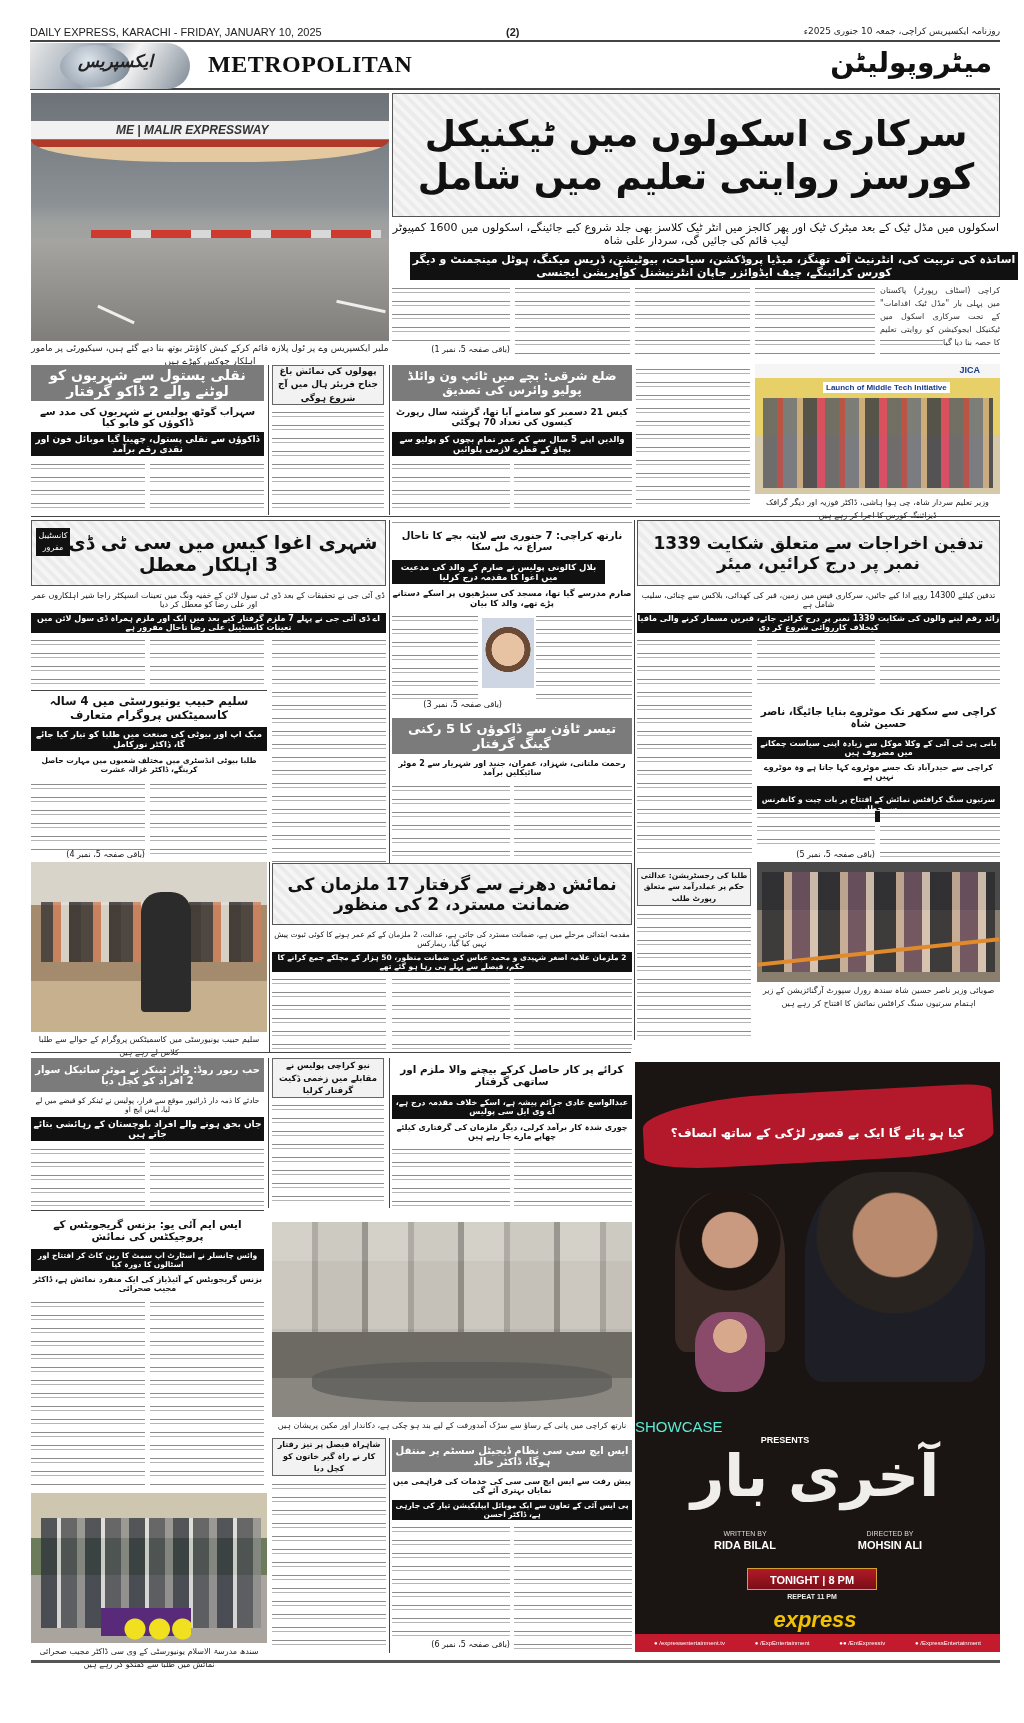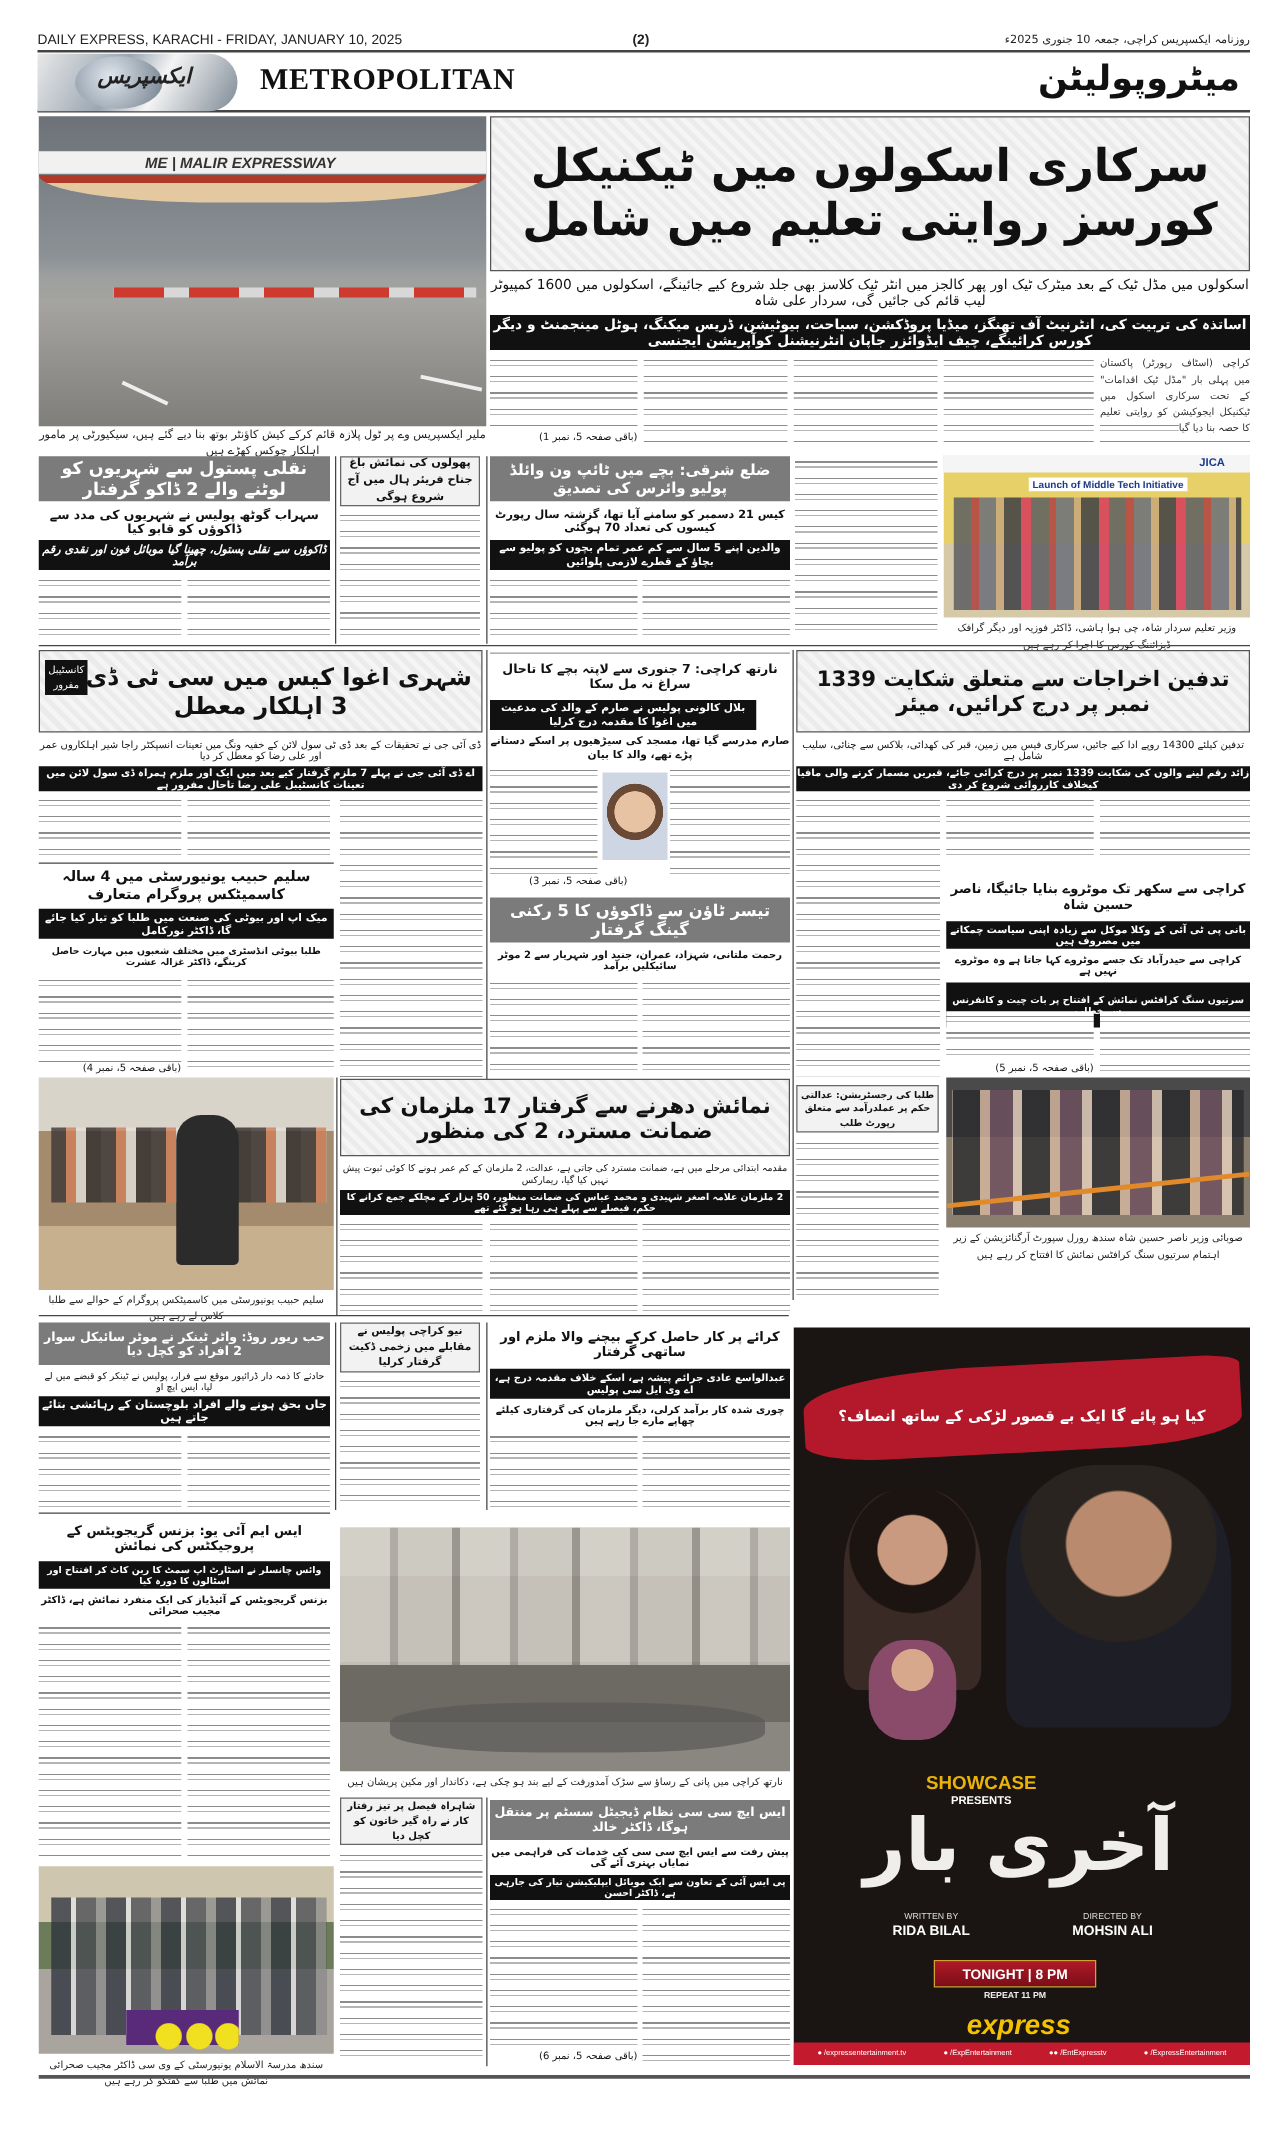--- a/index.html
+++ b/index.html
@@ -50,39 +50,39 @@
   <div class="abs" style="left:305px;top:212px;width:50px;height:3px;background:#eee;transform:rotate(12deg);"></div>
 </div>
 <div class="abs caption" style="left:31px;top:342px;width:358px;">ملیر ایکسپریس وے پر ٹول پلازہ قائم کرکے کیش کاؤنٹر بوتھ بنا دیے گئے ہیں، سیکیورٹی پر مامور اہلکار چوکس کھڑے ہیں</div>
 
 <div class="abs h-pattern" style="left:392px;top:93px;width:608px;height:124px;">
   <span style="font-size:36px;line-height:1.2;">سرکاری اسکولوں میں ٹیکنیکل کورسز روایتی تعلیم میں شامل</span>
 </div>
 <div class="abs h-plain" style="left:392px;top:220px;width:608px;height:28px;">
   <span style="font-size:11px;font-weight:normal;">اسکولوں میں مڈل ٹیک کے بعد میٹرک ٹیک اور پھر کالجز میں انٹر ٹیک کلاسز بھی جلد شروع کیے جائینگے، اسکولوں میں 1600 کمپیوٹر لیب قائم کی جائیں گی، سردار علی شاہ</span>
 </div>
-<div class="abs h-black" style="left:392px;top:252px;width:608px;height:28px;">
+<div class="abs h-black" style="left:410px;top:252px;width:608px;height:28px;">
   <span style="font-size:11px;">اساتذہ کی تربیت کی، انٹرنیٹ آف تھنگز، میڈیا پروڈکشن، سیاحت، بیوٹیشن، ڈریس میکنگ، ہوٹل مینجمنٹ و دیگر کورس کرائینگے، چیف ایڈوائزر جاپان انٹرنیشنل کوآپریشن ایجنسی</span>
 </div>
 
 <div class="abs body-text" style="left:880px;top:284px;width:120px;height:72px;"><span style="background:#fff;">کراچی (اسٹاف رپورٹر) پاکستان میں پہلی بار "مڈل ٹیک اقدامات" کے تحت سرکاری اسکول میں ٹیکنیکل ایجوکیشن کو روایتی تعلیم کا حصہ بنا دیا گیا</span></div>
 <div class="abs body-text" style="left:755px;top:284px;width:120px;height:72px;"></div>
 <div class="abs body-text" style="left:635px;top:284px;width:115px;height:72px;"></div>
 <div class="abs body-text" style="left:515px;top:284px;width:115px;height:72px;"></div>
 <div class="abs body-text" style="left:392px;top:284px;width:118px;height:60px;"></div>
 <div class="abs" style="left:392px;top:345px;width:118px;font-size:8px;direction:rtl;">(باقی صفحہ 5، نمبر 1)</div>
 
 <div class="abs h-gray" style="left:31px;top:365px;width:233px;height:36px;">
     <span style="font-size:14px;">نقلی پستول سے شہریوں کو لوٹنے والے 2 ڈاکو گرفتار</span>
   </div>
 <div class="abs h-plain" style="left:31px;top:404px;width:233px;height:26px;">
     <span style="font-size:10px;">سہراب گوٹھ پولیس نے شہریوں کی مدد سے ڈاکوؤں کو قابو کیا</span>
   </div>
 <div class="abs h-black" style="left:31px;top:432px;width:233px;height:24px;">
-    <span style="font-size:9px;font-style:italic;">ڈاکوؤں سے نقلی پستول، چھینا گیا موبائل فون اور نقدی رقم برآمد</span>
+    <span style="font-size:9px;">ڈاکوؤں سے نقلی پستول، چھینا گیا موبائل فون اور نقدی رقم برآمد</span>
   </div>
 <div class="abs body-text" style="left:150px;top:460px;width:114px;height:52px;"></div>
 <div class="abs body-text" style="left:31px;top:460px;width:114px;height:52px;"></div>
 
 <div class="abs vline" style="left:268px;top:365px;height:150px;"></div>
 
 <div class="abs h-boxed" style="left:272px;top:365px;width:112px;height:40px;">
     <span style="font-size:9px;">پھولوں کی نمائش باغ جناح فریئر ہال میں آج شروع ہوگی</span>
   </div>
 <div class="abs body-text" style="left:272px;top:408px;width:112px;height:104px;"></div>
@@ -309,21 +309,21 @@
   <div class="abs" style="left:90px;top:125px;width:70px;height:22px;background:radial-gradient(circle at 20% 50%,#f0e020 0 10px,transparent 11px),radial-gradient(circle at 55% 50%,#f0e020 0 10px,transparent 11px),radial-gradient(circle at 88% 50%,#f0e020 0 10px,transparent 11px);"></div>
 </div>
 <div class="abs caption" style="left:31px;top:1645px;width:236px;font-size:8px;">سندھ مدرسۃ الاسلام یونیورسٹی کے وی سی ڈاکٹر مجیب صحرائی نمائش میں طلبا سے گفتگو کر رہے ہیں</div>
 
 <div class="abs ad" style="left:635px;top:1062px;width:365px;height:590px;">
   <div class="abs" style="left:8px;top:30px;width:350px;height:70px;background:#c41a2e;transform:rotate(-3deg);border-radius:40% 10% 30% 20%;opacity:0.9;"></div>
   <div class="abs ur" style="left:10px;top:64px;width:345px;color:#fff;font-size:12px;font-weight:bold;text-align:center;">کیا ہو پائے گا ایک بے قصور لڑکی کے ساتھ انصاف؟</div>
   <div class="abs" style="left:40px;top:130px;width:110px;height:160px;background:radial-gradient(circle at 50% 30%,#c99a80 0 22%,#1c1410 23% 40%,#3a2a26 41%);border-radius:40% 40% 10% 10%;"></div>
   <div class="abs" style="left:170px;top:110px;width:180px;height:210px;background:radial-gradient(circle at 50% 30%,#b98a6e 0 24%,#2a2420 25% 45%,#1e1e26 46%);border-radius:40% 40% 10% 10%;"></div>
   <div class="abs" style="left:60px;top:250px;width:70px;height:80px;background:radial-gradient(circle at 50% 30%,#d8a88c 0 25%,#8a4a6a 26%);border-radius:40%;"></div>
-  <div class="abs" style="left:0;top:356px;width:300px;text-align:center;color:#eab308;font-family:'Liberation Sans',sans-serif;font-weight:bold;font-size:15px;">SHOWCASE</div>
+  <div class="abs" style="left:0;top:356px;width:300px;color:#5eead4;font-family:'Liberation Sans',sans-serif;font-weight:normal;font-size:15px;">SHOWCASE</div>
   <div class="abs" style="left:0;top:373px;width:300px;text-align:center;color:#fff;font-family:'Liberation Sans',sans-serif;font-weight:bold;font-size:9px;">PRESENTS</div>
   <div class="abs ur" style="left:30px;top:380px;width:300px;text-align:center;color:#f0eeea;font-size:58px;font-weight:bold;">آخری بار</div>
   <div class="abs" style="left:50px;top:468px;width:120px;text-align:center;color:#ddd;font-family:'Liberation Sans',sans-serif;font-size:7px;">WRITTEN BY</div>
   <div class="abs" style="left:50px;top:477px;width:120px;text-align:center;color:#fff;font-family:'Liberation Sans',sans-serif;font-weight:bold;font-size:11px;">RIDA BILAL</div>
   <div class="abs" style="left:190px;top:468px;width:130px;text-align:center;color:#ddd;font-family:'Liberation Sans',sans-serif;font-size:7px;">DIRECTED BY</div>
   <div class="abs" style="left:190px;top:477px;width:130px;text-align:center;color:#fff;font-family:'Liberation Sans',sans-serif;font-weight:bold;font-size:11px;">MOHSIN ALI</div>
   <div class="abs" style="left:112px;top:506px;width:130px;height:22px;line-height:22px;text-align:center;background:linear-gradient(#b01a26,#7a0e18);border:1px solid #d4a030;color:#fff;font-family:'Liberation Sans',sans-serif;font-weight:bold;font-size:11px;">TONIGHT | 8 PM</div>
   <div class="abs" style="left:112px;top:531px;width:130px;text-align:center;color:#eee;font-family:'Liberation Sans',sans-serif;font-weight:bold;font-size:7px;">REPEAT 11 PM</div>
   <div class="abs" style="left:110px;top:545px;width:140px;text-align:center;color:#f2c200;font-family:'Liberation Sans',sans-serif;font-weight:bold;font-style:italic;font-size:22px;">express</div>
   <div class="abs" style="left:0;top:572px;width:365px;height:18px;background:#c41a2e;display:flex;align-items:center;justify-content:space-around;padding:0 4px;">

